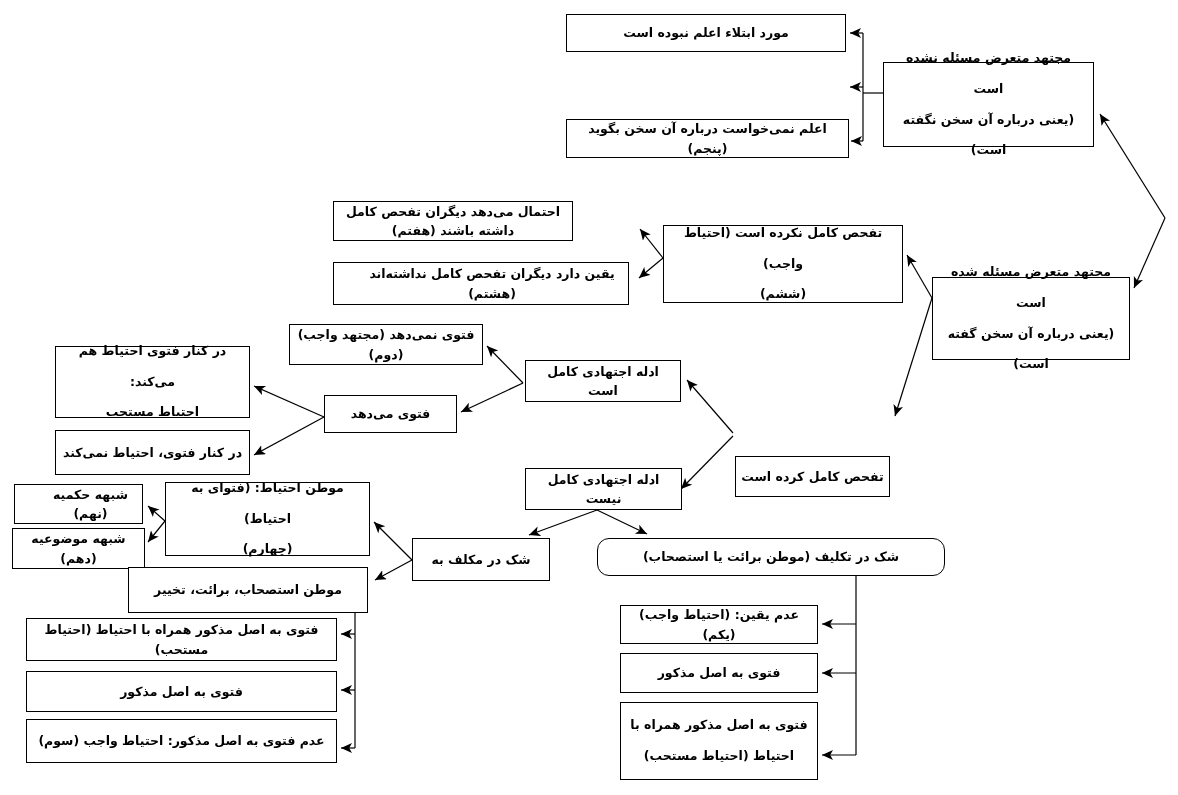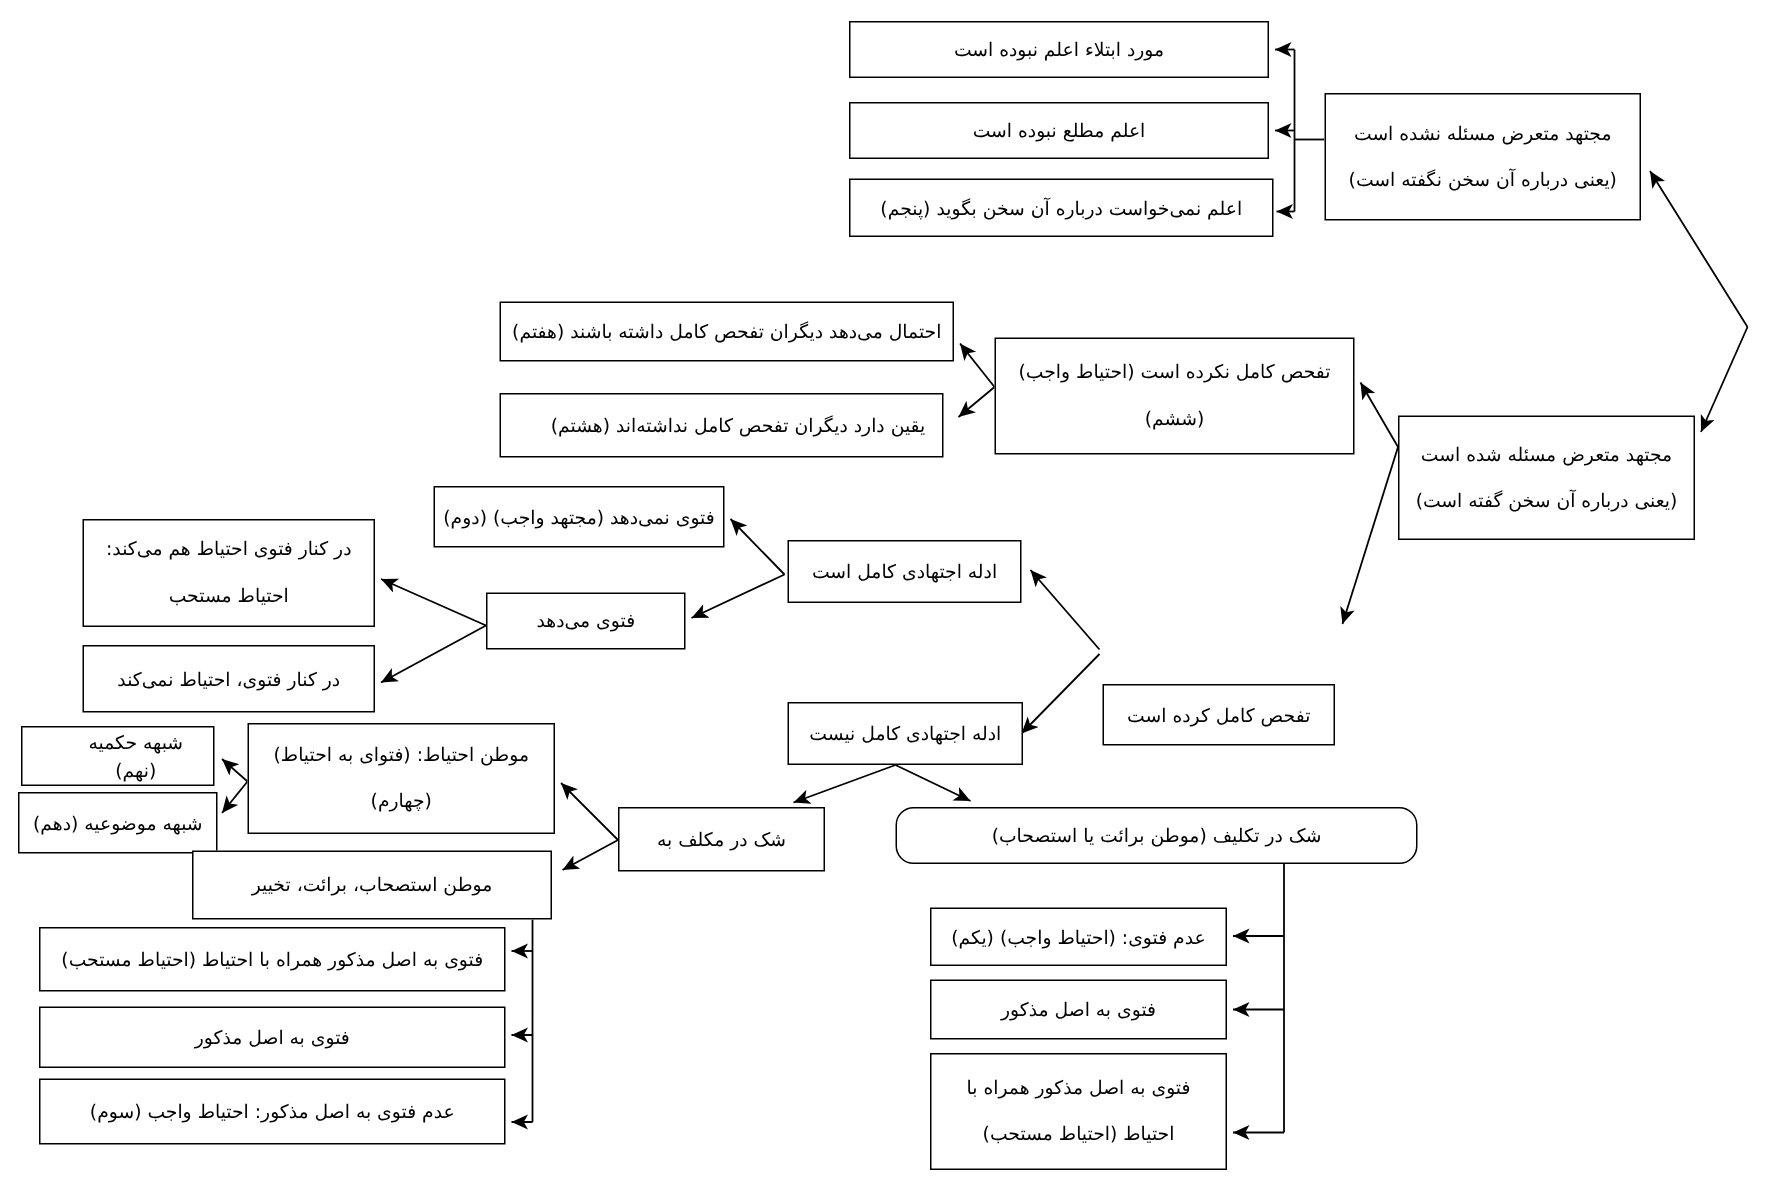--- a/index.html
+++ b/index.html
@@ -16,21 +16,21 @@
     box-sizing:border-box;
     border:1.5px solid #000;
     background:#fff;
     color:#000;
     display:flex;
     align-items:center;
     justify-content:center;
     text-align:center;
     direction:rtl;
     font-size:12.5px;
-    font-weight:normal;
+    font-weight:bold;
     line-height:1.55;
     white-space:pre-line;
     padding:0 5px;
   }
   .node.tall{line-height:2.45;}
 </style>
 </head>
 <body>
 
 <div class="canvas">
@@ -83,34 +83,33 @@
 
       <line x1="856" y1="575" x2="856" y2="755"></line>
       <line x1="856" y1="624" x2="822" y2="624" marker-end="url(#arr)"></line>
       <line x1="856" y1="673" x2="822" y2="673" marker-end="url(#arr)"></line>
       <line x1="856" y1="755" x2="822" y2="755" marker-end="url(#arr)"></line>
     </g>
   </svg>
 
   <div class="node" style="left:566px;top:14px;width:280px;height:38px;">مورد ابتلاء اعلم نبوده است</div>
 
-  <div class="node" style="left:566px;top:68px;width:280px;height:38px;">اعلم مطلع نبوده است</div>
 
   <div class="node" style="left:566px;top:119px;width:283px;height:39px;">اعلم نمی‌خواست درباره آن سخن بگوید (پنجم)</div>
 
   <div class="node tall" style="left:883px;top:62px;width:211px;height:85px;">مجتهد متعرض مسئله نشده است
 (یعنی درباره آن سخن نگفته است)</div>
 
   <div class="node tall" style="left:932px;top:277px;width:198px;height:83px;">مجتهد متعرض مسئله شده است
 (یعنی درباره آن سخن گفته است)</div>
 
   <div class="node tall" style="left:663px;top:225px;width:240px;height:78px;">تفحص کامل نکرده است  (احتیاط واجب)
 (ششم)</div>
 
-  <div class="node" style="left:333px;top:201px;width:303px;height:40px;">احتمال می‌دهد دیگران تفحص کامل داشته باشند (هفتم)</div>
+  <div class="node" style="left:333px;top:201px;width:240px;height:40px;">احتمال می‌دهد دیگران تفحص کامل داشته باشند (هفتم)</div>
 
   <div class="node" style="left:333px;top:262px;width:296px;height:43px;padding-left:27px;">یقین دارد دیگران تفحص کامل نداشته‌اند (هشتم)</div>
 
   <div class="node" style="left:735px;top:412px;width:155px;height:41px;margin-top:44px;">تفحص کامل کرده است</div>
 
   <div class="node" style="left:525px;top:360px;width:156px;height:42px;">ادله اجتهادی کامل است</div>
 
   <div class="node" style="left:289px;top:324px;width:194px;height:41px;">فتوی نمی‌دهد (مجتهد واجب) (دوم)</div>
 
   <div class="node" style="left:324px;top:395px;width:133px;height:38px;">فتوی می‌دهد</div>
@@ -134,20 +133,20 @@
   <div class="node" style="left:12px;top:528px;width:133px;height:41px;">شبهه موضوعیه (دهم)</div>
 
   <div class="node" style="left:128px;top:567px;width:240px;height:46px;">موطن استصحاب، برائت، تخییر</div>
 
   <div class="node" style="left:26px;top:618px;width:311px;height:43px;">فتوی به اصل مذکور همراه با احتیاط (احتیاط مستحب)</div>
 
   <div class="node" style="left:26px;top:671px;width:311px;height:41px;">فتوی به اصل مذکور</div>
 
   <div class="node" style="left:26px;top:719px;width:311px;height:44px;">عدم فتوی به اصل مذکور: احتیاط واجب (سوم)</div>
 
-  <div class="node" style="left:620px;top:605px;width:198px;height:39px;">عدم فتوی: (احتیاط واجب) (یکم)</div>
+  <div class="node" style="left:620px;top:605px;width:198px;height:39px;">عدم یقین: (احتیاط واجب) (یکم)</div>
 
   <div class="node" style="left:620px;top:653px;width:198px;height:40px;">فتوی به اصل مذکور</div>
 
   <div class="node tall" style="left:620px;top:702px;width:198px;height:78px;">فتوی به اصل مذکور همراه با
 احتیاط (احتیاط مستحب)</div>
 
 </div>
 
 </body></html>

